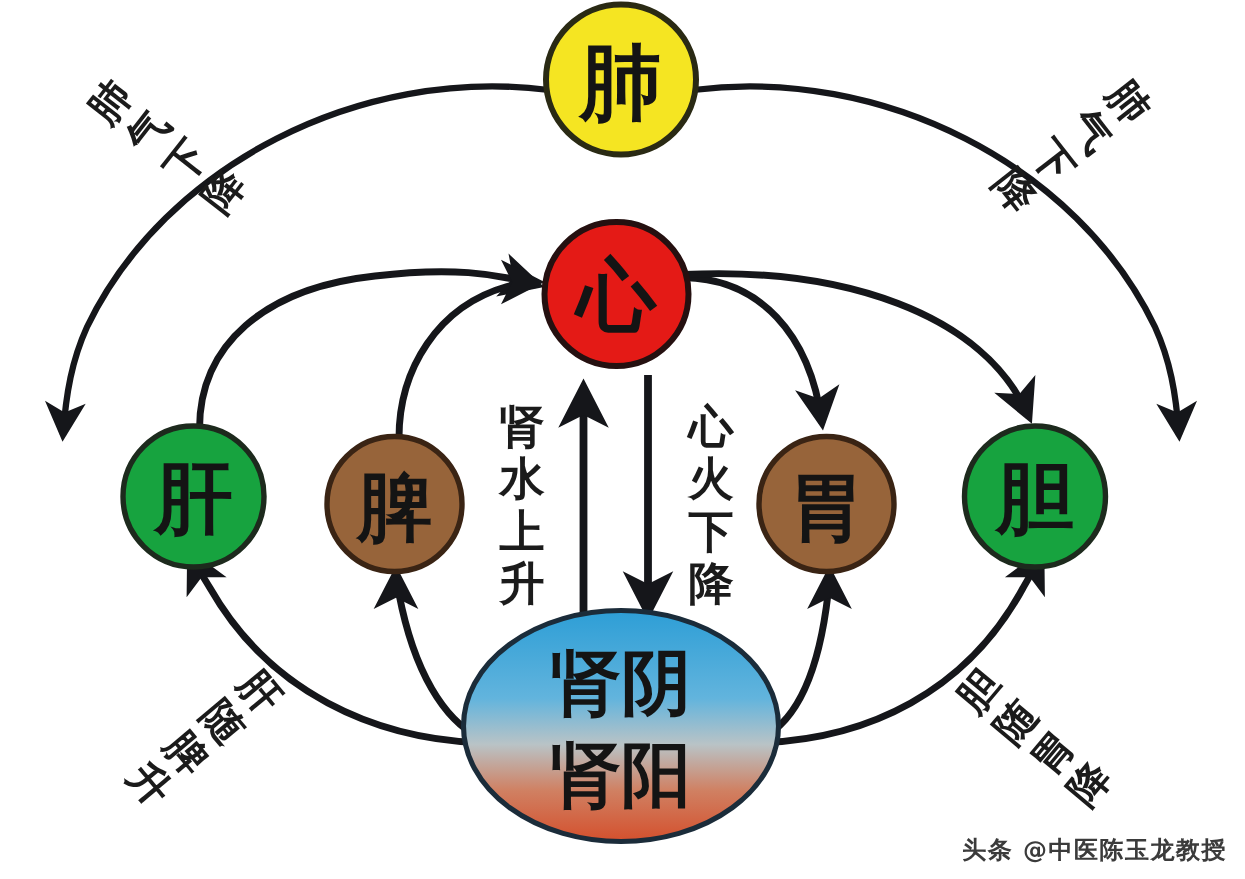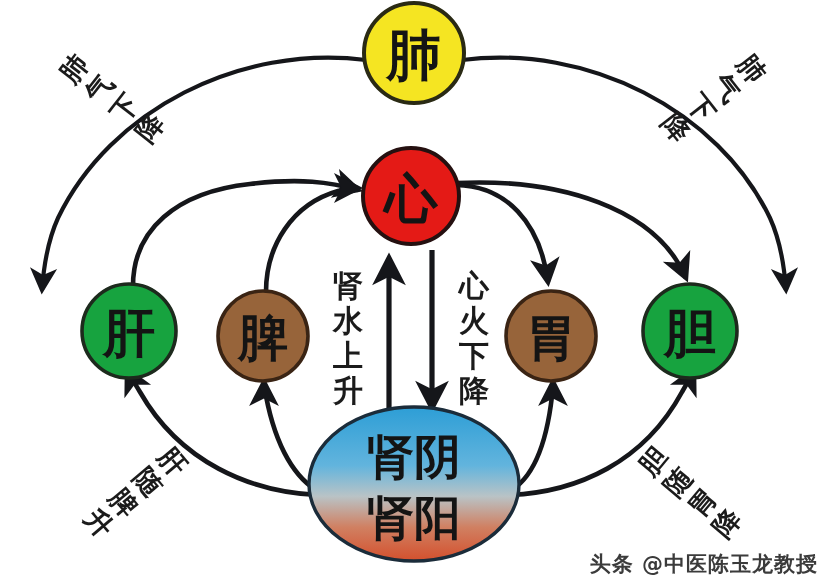--- a/index.html
+++ b/index.html
@@ -47,21 +47,21 @@
   }
   .arc {
     fill: none;
     stroke: #15161a;
   }
   .watermark {
     position: absolute;
     right: 12px;
     bottom: 8px;
     font-family: "DejaVu Sans", "Liberation Sans", sans-serif;
-    font-size: 21px;
+    font-size: 16px;
     font-weight: bold;
     color: #3b3b3b;
     letter-spacing: 1px;
     white-space: nowrap;
   }
 </style>
 </head>
 <body>
 
 <div id="stage">

